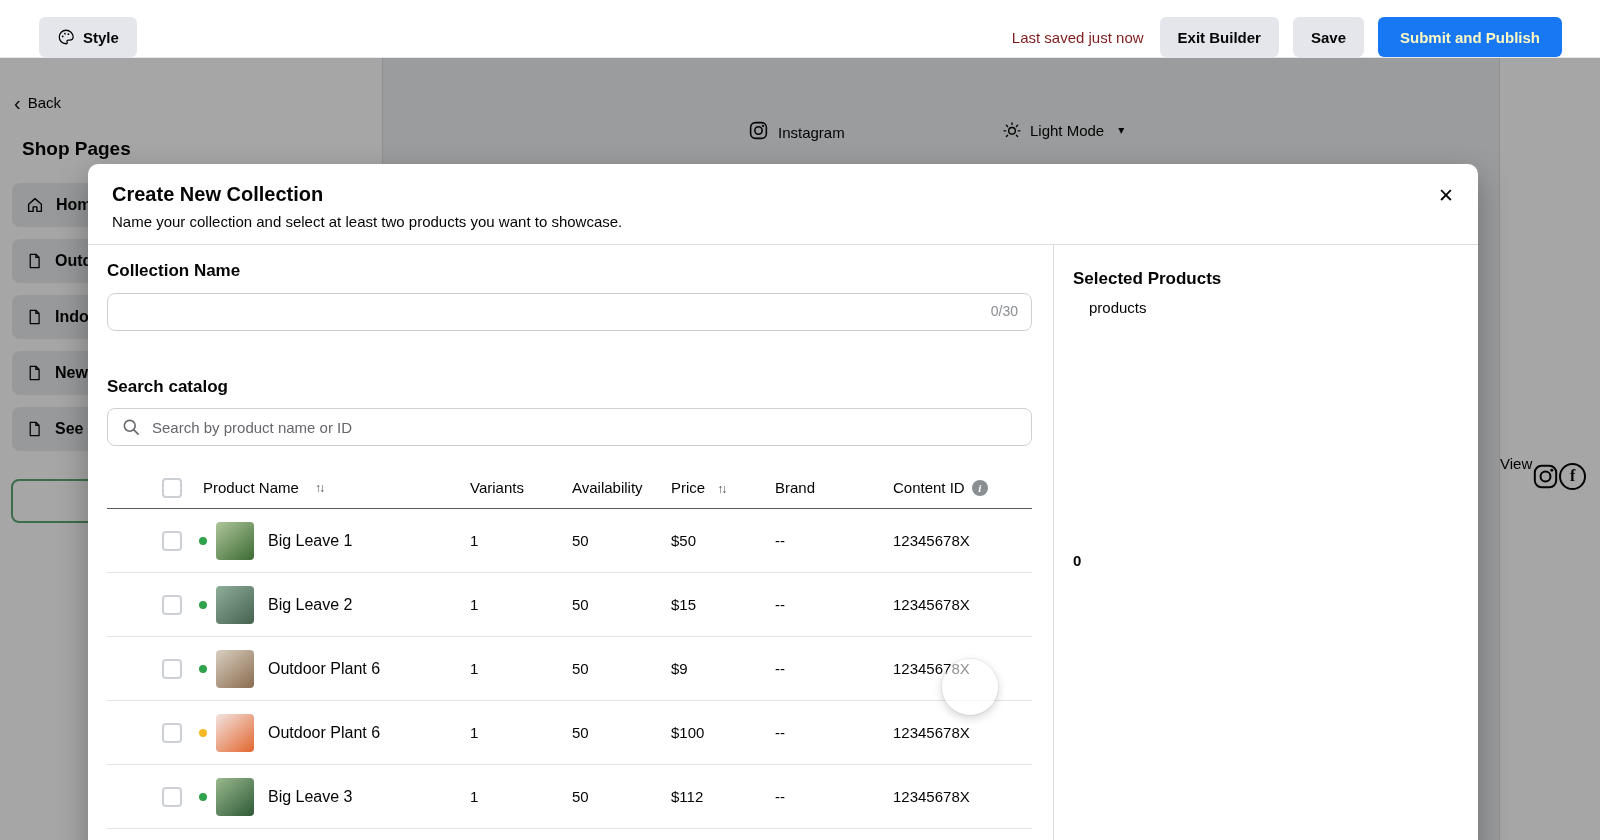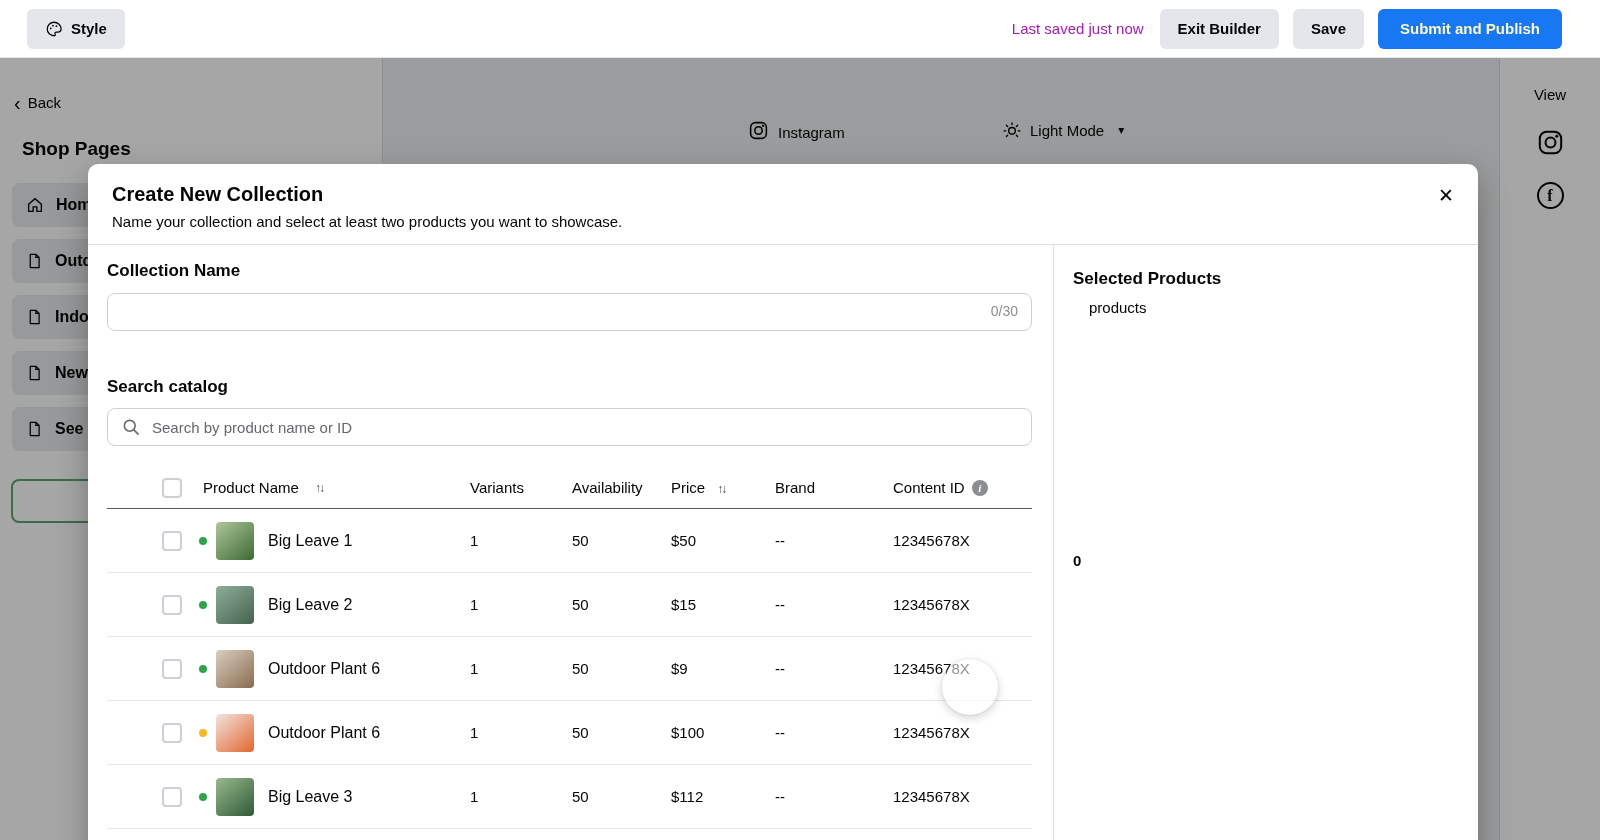--- a/index.html
+++ b/index.html
@@ -1,47 +1,47 @@
 <!DOCTYPE html>
 <html><head>
 <meta charset="utf-8">
 <style>
   *{margin:0;padding:0;box-sizing:border-box}
   html,body{width:1600px;height:840px;overflow:hidden}
   body{font-family:"Liberation Sans",sans-serif;color:#050505;background:#fff}
 
   
-  .topbar{height:58px;background:#fff;border-bottom:1px solid #e4e6eb;display:flex;align-items:center;
-          padding:0 38px 0 27px;position:relative;z-index:40}
+  .topbar{height:58px;background:#fff;border-bottom:1px solid #e4e6eb;display:flex;align-items:flex-end;
+          padding:0 38px 0 39px;position:relative;z-index:40}
   .btn{height:40px;border:none;border-radius:6px;font-family:inherit;font-size:15px;font-weight:700;
        padding:0 18px;cursor:pointer;display:inline-flex;align-items:center;gap:8px;white-space:nowrap}
   .btn-gray{background:#e4e6eb;color:#050505}
   .btn-blue{background:#1877f2;color:#fef9c3;padding:0 22px}
   .topbar-right{margin-left:auto;display:flex;align-items:center;gap:14px}
-  .saved{color:#a21caf;font-size:15px;margin-right:2px}
+  .saved{color:#7f1d1d;font-size:15px;margin-right:2px}
 
   
   .app-body{position:relative;height:782px;display:flex;overflow:hidden;background:#eef0f2}
 
   .sidebar{width:383px;background:#fff;border-right:1px solid #dadde1;flex:none;position:relative}
   .back-row{display:flex;align-items:center;gap:7px;margin:36px 0 0 14px;font-size:15px;cursor:pointer}
   .side-title{font-size:19px;font-weight:700;margin:27px 0 23px 22px}
   .side-item{margin:0 12px 12px 12px;height:44px;border-radius:8px;background:#e9ebee;display:flex;
              align-items:center;padding:0 14px;gap:12px;font-size:16px;font-weight:700;cursor:pointer;
              overflow:hidden;white-space:nowrap}
   .side-add{margin:16px 12px 0 11px;height:44px;width:354px;border-radius:8px;border:2px solid #5ba776;
             background:transparent;cursor:pointer}
 
   .canvas{flex:1;position:relative;background:#eef0f2}
   .ig-group{position:absolute;left:365px;top:62px;display:flex;align-items:flex-end;gap:9px;font-size:15px}
   .mode-group{position:absolute;left:619px;top:62px;display:flex;align-items:center;gap:8px;font-size:15px;cursor:pointer}
   .chev{font-size:12px;margin-left:6px;color:#050505}
 
   .view-panel{width:101px;background:#fff;border-left:1px solid #dadde1;flex:none;display:flex;
-              flex-direction:column;align-items:center;padding-top:28px}
+              flex-direction:row;align-items:center;padding-top:28px}
   .view-label{font-size:15px}
   .vp-icon{margin-top:26px;cursor:pointer}
   .fb-circle{width:27px;height:27px;border:2px solid #050505;border-radius:50%;display:flex;
              align-items:center;justify-content:center;font-weight:700;font-size:16px;font-family:"Liberation Serif",serif}
 
   
   .overlay{position:absolute;inset:0;background:rgba(0,0,0,.35);z-index:10}
   .modal{position:absolute;left:88px;top:106px;width:1390px;height:770px;background:#fff;border-radius:10px;
          z-index:20;box-shadow:0 12px 32px rgba(0,0,0,.3);overflow:hidden}
   .modal-header{height:80px;padding:19px 24px;position:relative}

